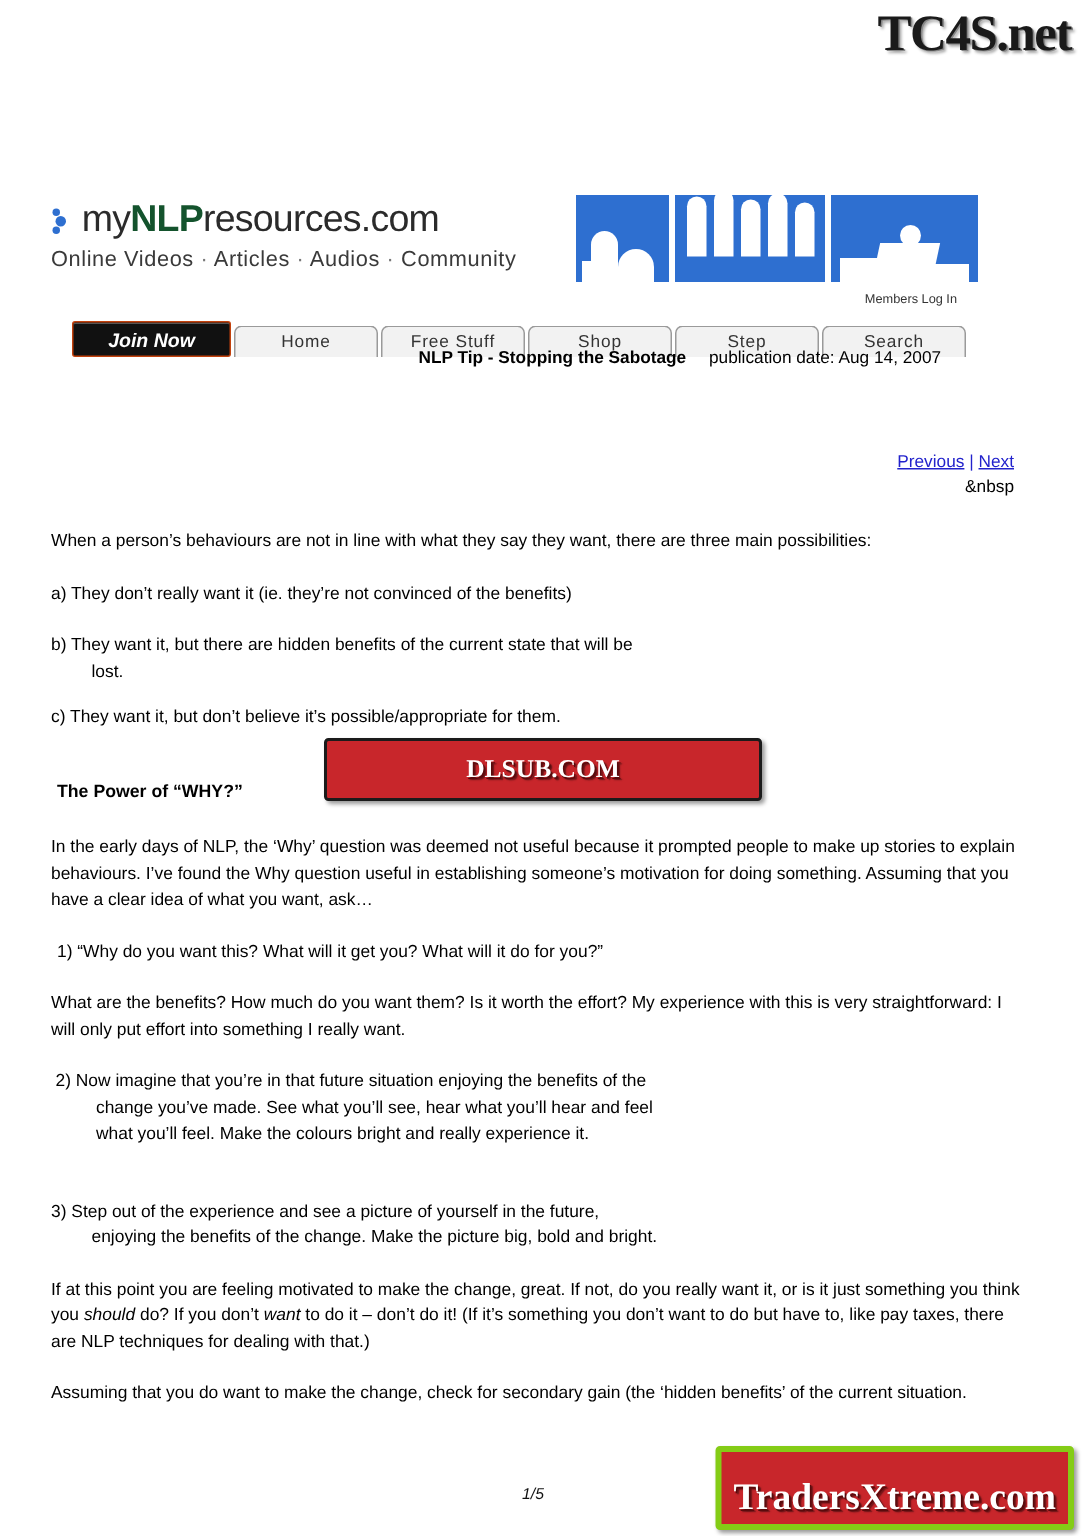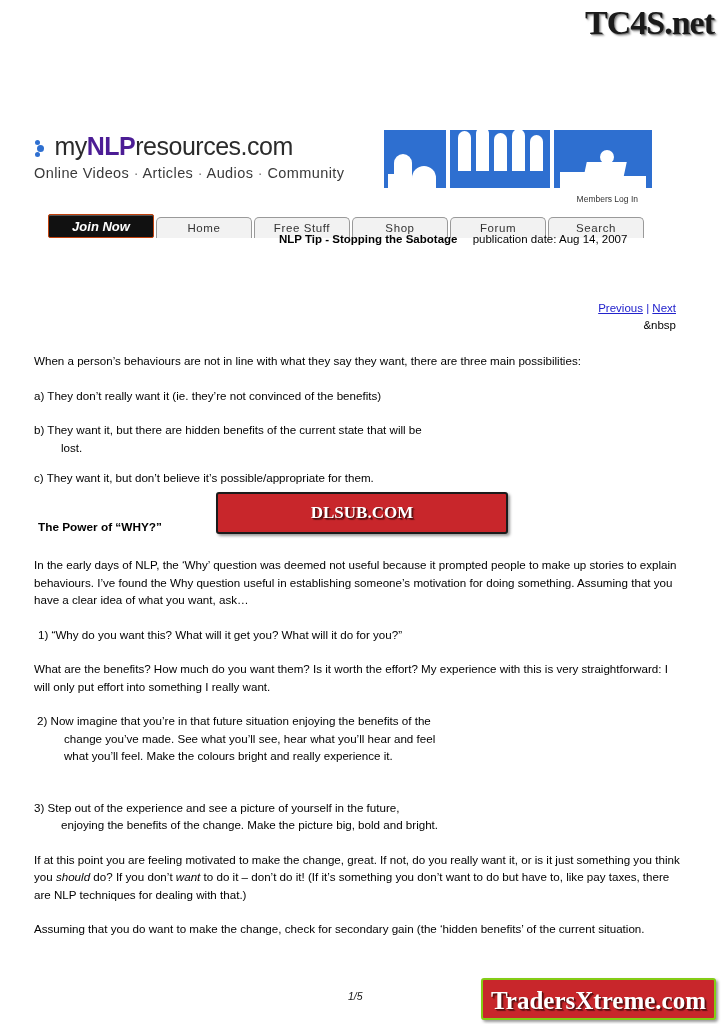--- a/index.html
+++ b/index.html
@@ -45,21 +45,21 @@
   }
   .logo-line1 {
     font-family: "Liberation Sans", sans-serif;
     font-size: 25px;
     letter-spacing: -0.5px;
     color: #2b2b2b;
     white-space: nowrap;
   }
   .logo-line1 .bold {
     font-weight: bold;
-    color: #4c1d95;
+    color: #14532d;
   }
   .logo-line1 .dots {
     display: inline-block;
     position: relative;
     width: 14px;
     height: 20px;
     vertical-align: -3px;
   }
   .logo-line1 .dots i {
     position: absolute;
@@ -245,23 +245,23 @@
     bottom: 22px;
     font-size: 10.5px;
     font-style: italic;
     color: #111;
   }
   .footer-watermark {
     position: absolute;
     right: 8px;
     bottom: 4px;
     background: #c8262b;
-    border: 2px solid #84cc16;
+    border: 4px solid #84cc16;
     border-radius: 3px;
-    padding: 7px 8px 3px 8px;
+    padding: 17px 8px 3px 8px;
     box-shadow: 2px 2px 3px rgba(0,0,0,0.4);
   }
   .footer-watermark span {
     font-family: "Liberation Serif", serif;
     font-weight: bold;
     font-size: 25px;
     color: #ffffff;
     text-shadow: 1px 1px 0 #5a0b0d, 2px 2px 1px rgba(0,0,0,0.5);
   }
   em.it { font-style: italic; }
@@ -309,21 +309,21 @@
   </div>
 
   <div class="members-login">Members Log In</div>
 </div>
 
 <div class="navbar">
   <div class="nav-join">Join Now</div>
   <div class="nav-tab">Home</div>
   <div class="nav-tab">Free Stuff</div>
   <div class="nav-tab">Shop</div>
-  <div class="nav-tab">Forum</div>
+  <div class="nav-tab">Step</div>
   <div class="nav-tab">Search</div>
 </div>
 
 <div class="title-line">
   <span class="t">NLP Tip - Stopping the Sabotage</span>
   <span class="d">publication date: Aug 14, 2007</span>
 </div>
 
 <div class="pager">
   <a href="#">Previous</a>

